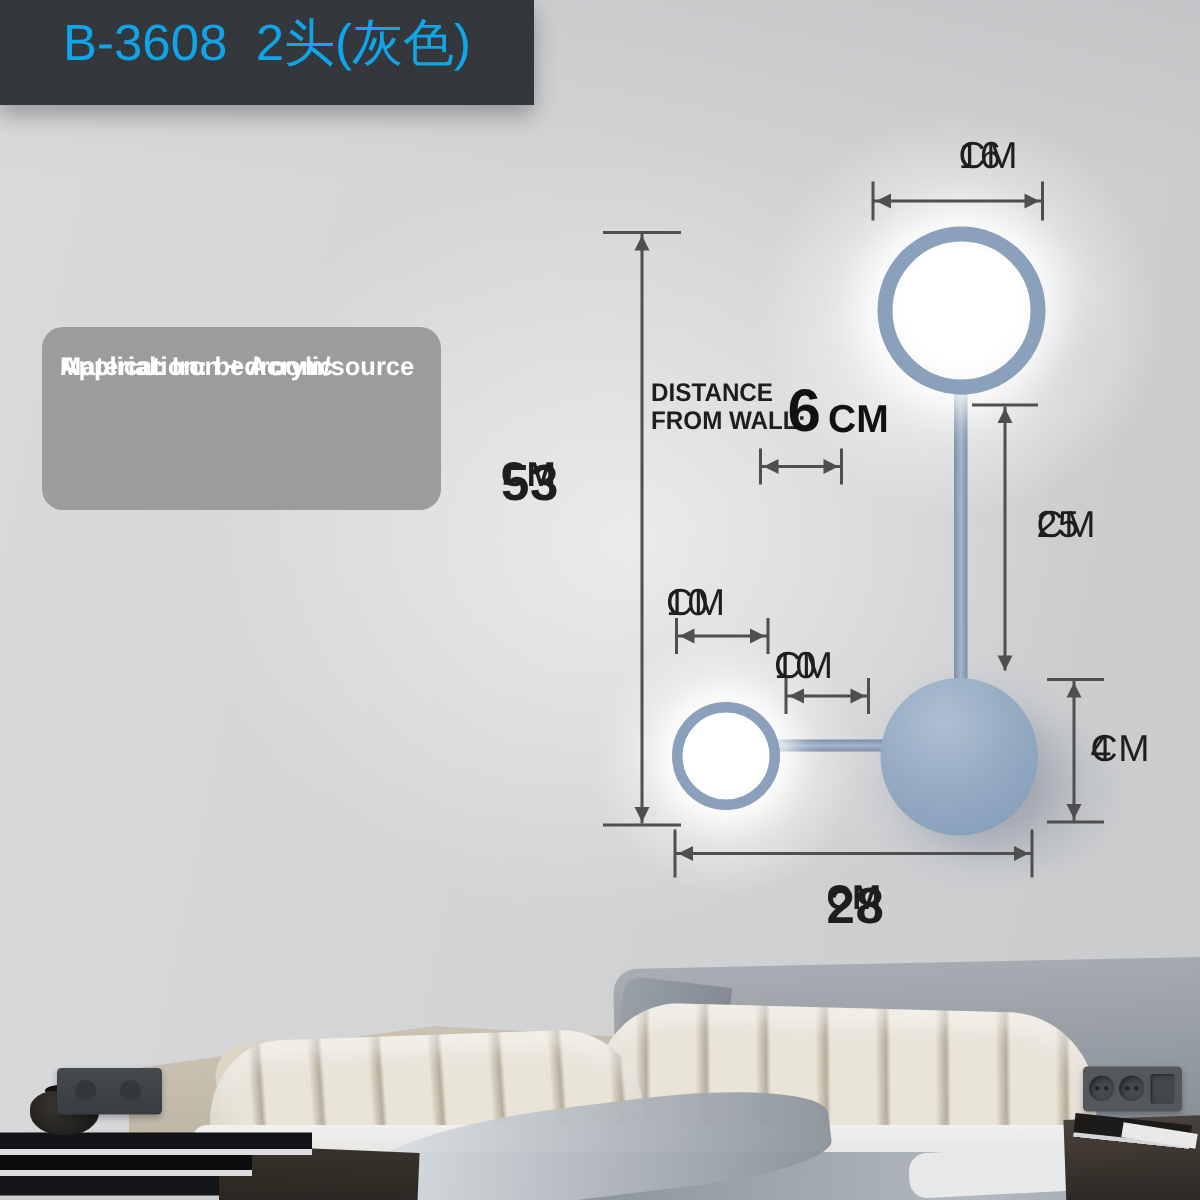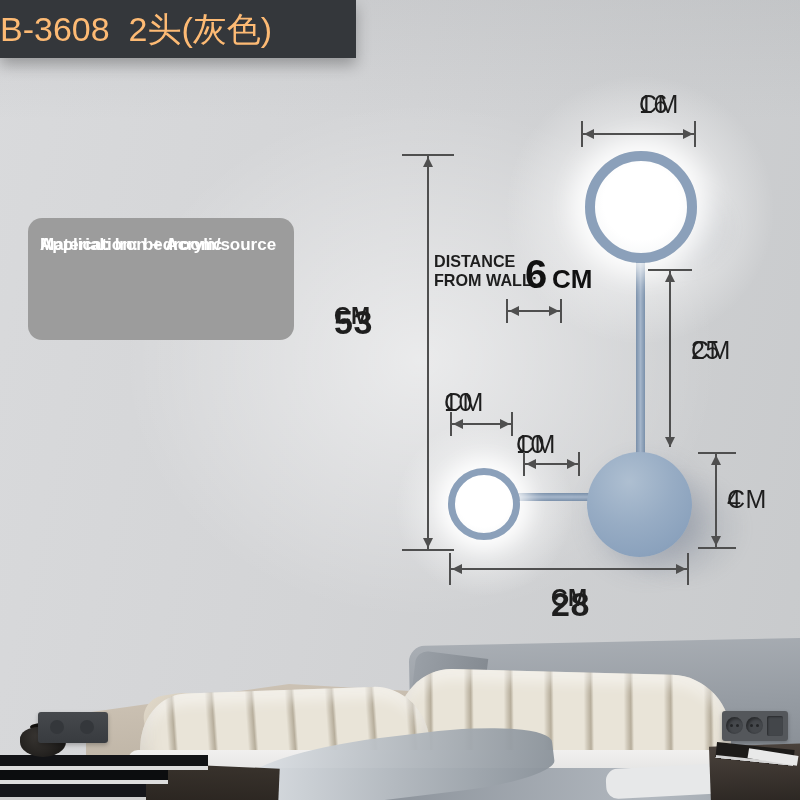--- a/index.html
+++ b/index.html
@@ -12,22 +12,22 @@
   .wall-light{left:120px;top:100px;width:600px;height:520px;border-radius:50%;
     background:radial-gradient(ellipse at center,rgba(255,255,255,.55) 0%,rgba(255,255,255,0) 70%);}
   .glow-top{left:500px;top:70px;width:280px;height:280px;border-radius:50%;
     background:radial-gradient(circle,rgba(255,255,255,.95) 0%,rgba(255,255,255,0) 68%);}
   .glow-small{left:392px;top:415px;width:185px;height:185px;border-radius:50%;
     background:radial-gradient(circle,rgba(255,255,255,.95) 0%,rgba(255,255,255,0) 68%);}
   .wall-shade-top{left:0;top:0;width:800px;height:120px;
     background:linear-gradient(180deg,rgba(150,153,156,.16),rgba(150,153,156,0));}
 
   
-  .badge{left:0;top:0;width:356px;height:58px;background:#34373b;color:#fdba74;
-    font-size:34px;line-height:58px;white-space:pre;
+  .badge{left:0;top:0;width:356px;height:70px;background:#34373b;color:#0ea5e9;
+    font-size:34px;line-height:58px;text-align:center;white-space:pre;
     box-shadow:0 7px 14px rgba(0,0,0,.28);}
 
   
   .specs{left:28px;top:218px;width:266px;height:122px;background:#9c9c9c;border-radius:14px;
     padding:13px 0 0 12px;}
   .specs .line{position:static;display:block;color:#ffffff;font-weight:bold;font-size:17px;line-height:27px;}
 
   
   .lamp-shadow{left:610px;top:468px;width:140px;height:120px;border-radius:50%;
     background:radial-gradient(ellipse,rgba(110,120,135,.30),rgba(110,120,135,0) 70%);filter:blur(4px);}

